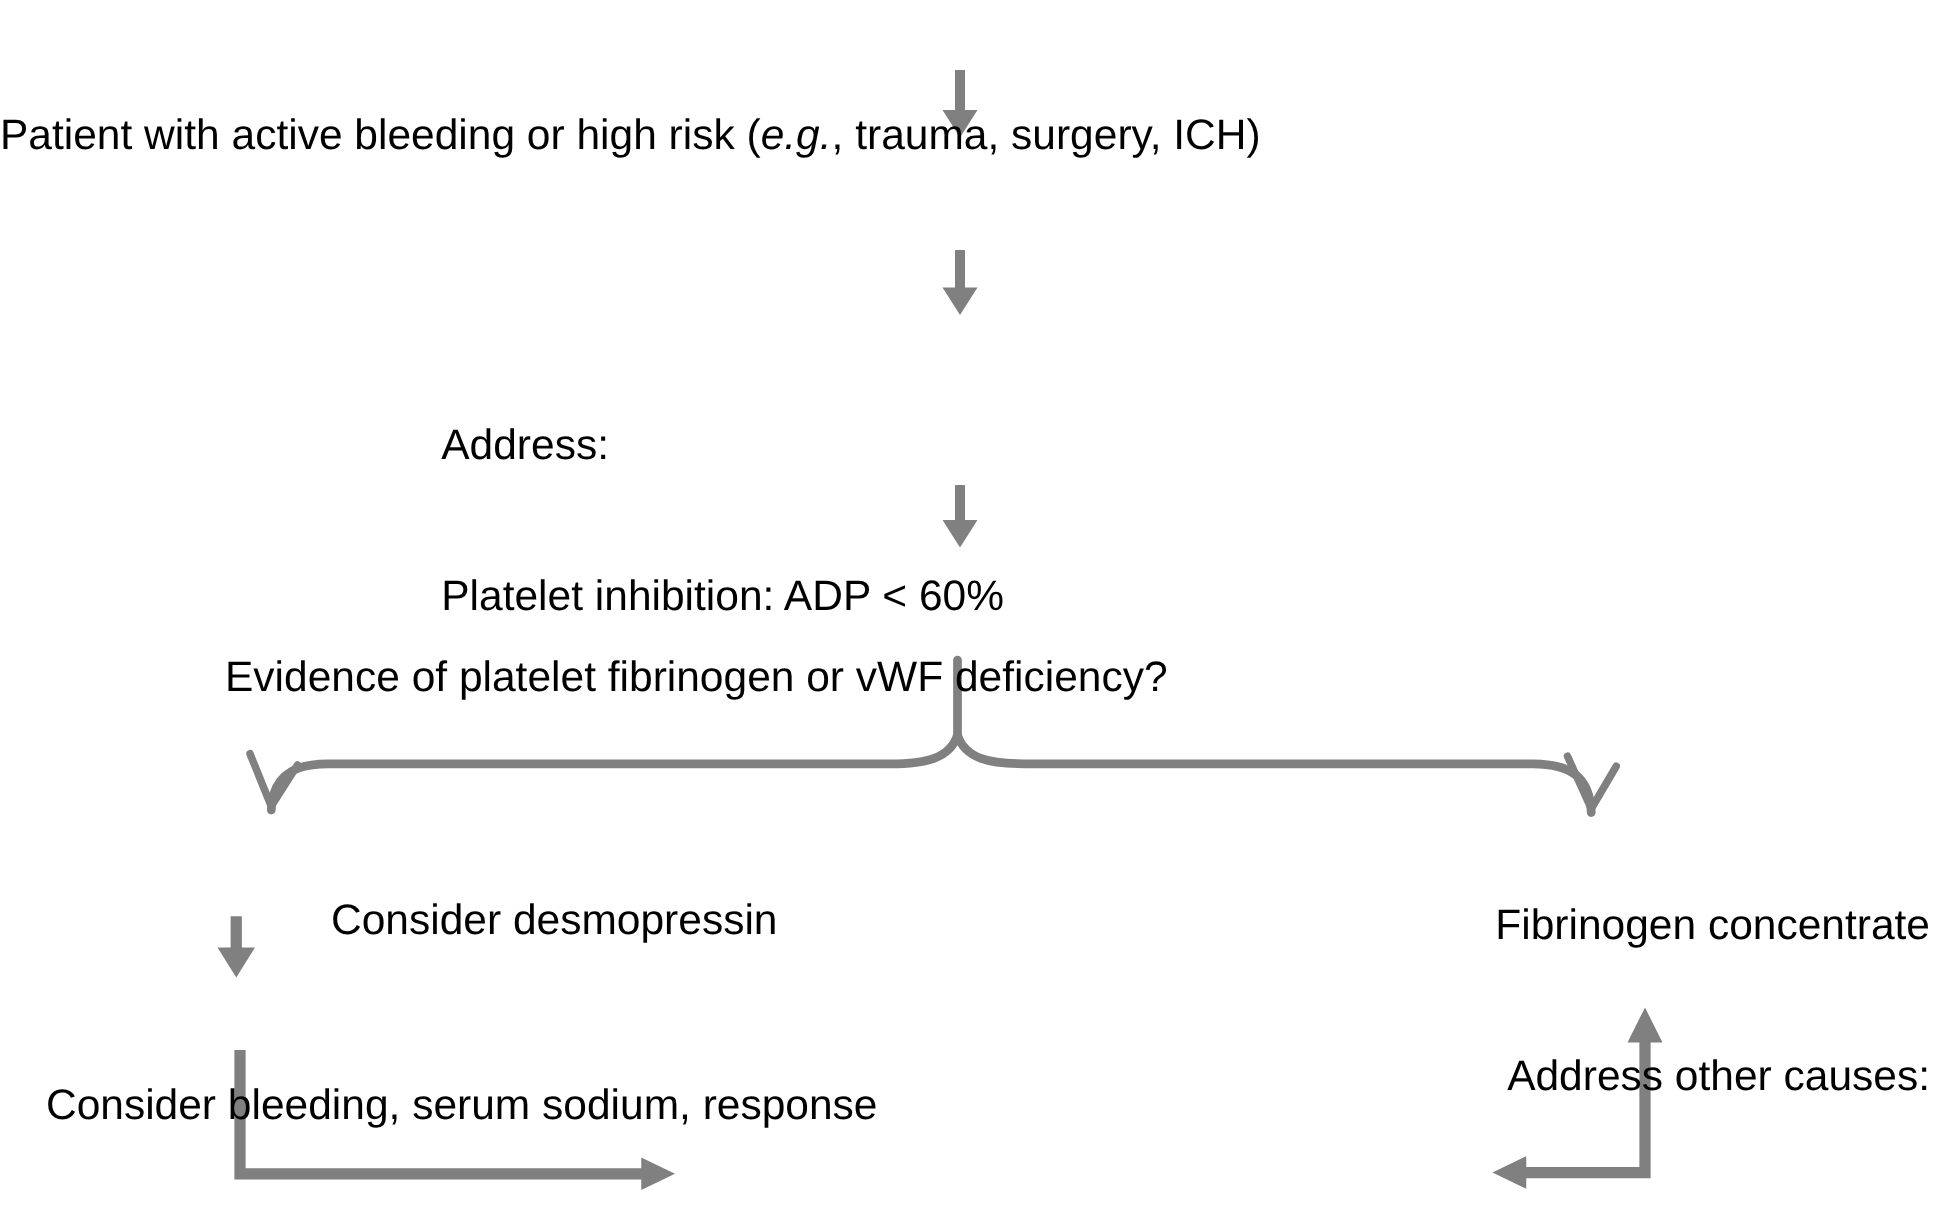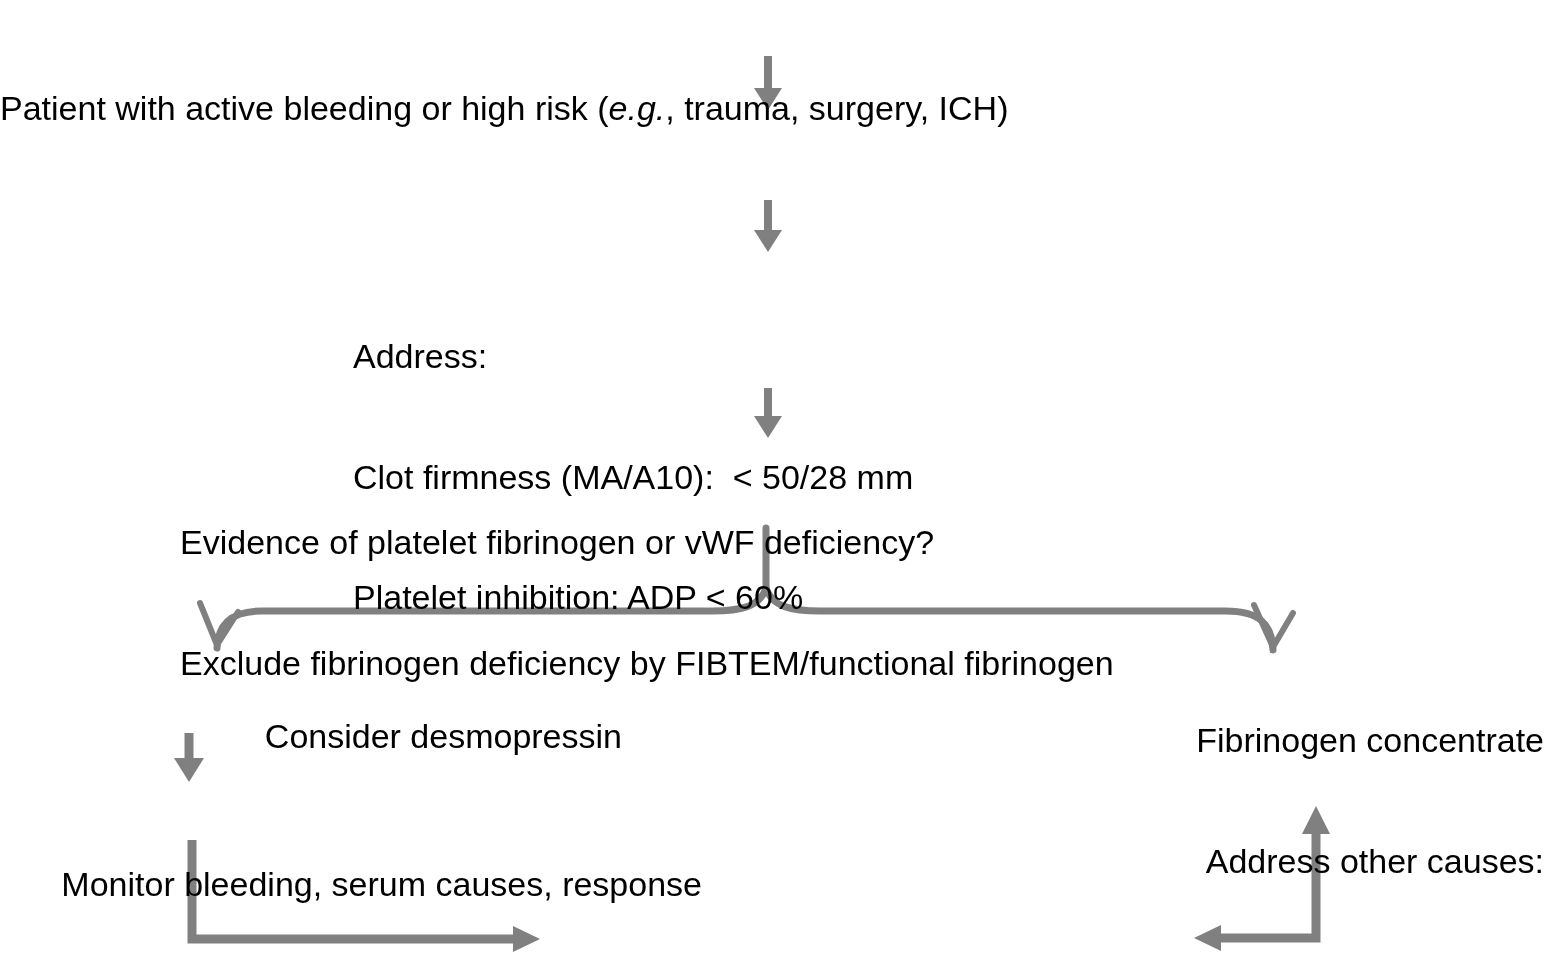--- a/index.html
+++ b/index.html
@@ -110,41 +110,39 @@
     <path d="M 1194 938 L 1221 925 L 1221 951 Z" fill="#808080"></path>
   </svg>
 
   <div class="node c" id="n-patient">
     <span class="line">Patient with active bleeding or high risk (<i class="em">e.g.</i>, trauma, surgery, ICH)</span>
   </div>
 
 
   <div class="node c" id="n-evaluate">
     <span class="line">Address:</span>
-    <span class="line">Clot firmness (MA/A10):  &lt; 50/28 mm</span>
     <span class="line">Platelet inhibition: ADP &lt; 60%</span>
   </div>
 
   <div class="node c" id="n-evidence">
     <span class="line">Evidence of platelet fibrinogen or vWF deficiency?</span>
-    <span class="line">Exclude fibrinogen deficiency by FIBTEM/functional fibrinogen</span>
   </div>
 
   <div class="node l" id="n-desmopressin">
     <span class="line">Consider desmopressin</span>
   </div>
 
   <div class="node r" id="n-address">
     <span class="line">Fibrinogen concentrate</span>
     <span class="line">Address other causes:</span>
     <span class="line">Coagulation factors</span>
     
   </div>
 
   <div class="node l" id="n-monitor">
-    <span class="line">Monitor bleeding, serum causes, response</span>
+    <span class="line">Consider bleeding, serum sodium, response</span>
   </div>
 
   <div class="node l" id="n-reassess">
     
   </div>
 
 </div>
 
 </body></html>

